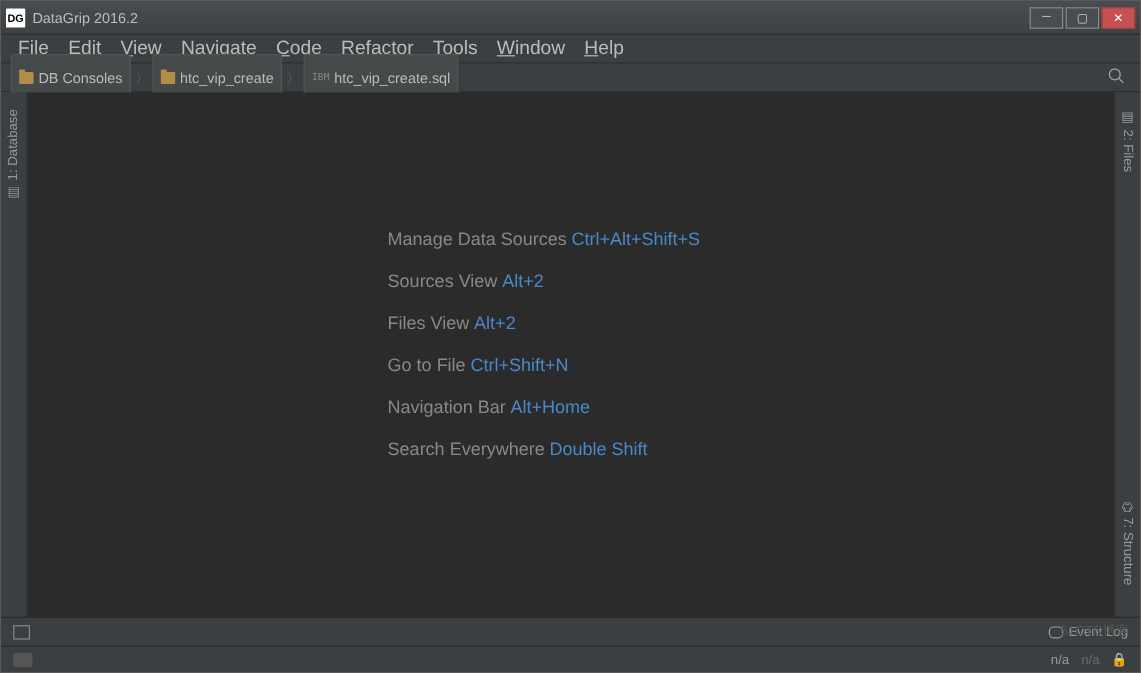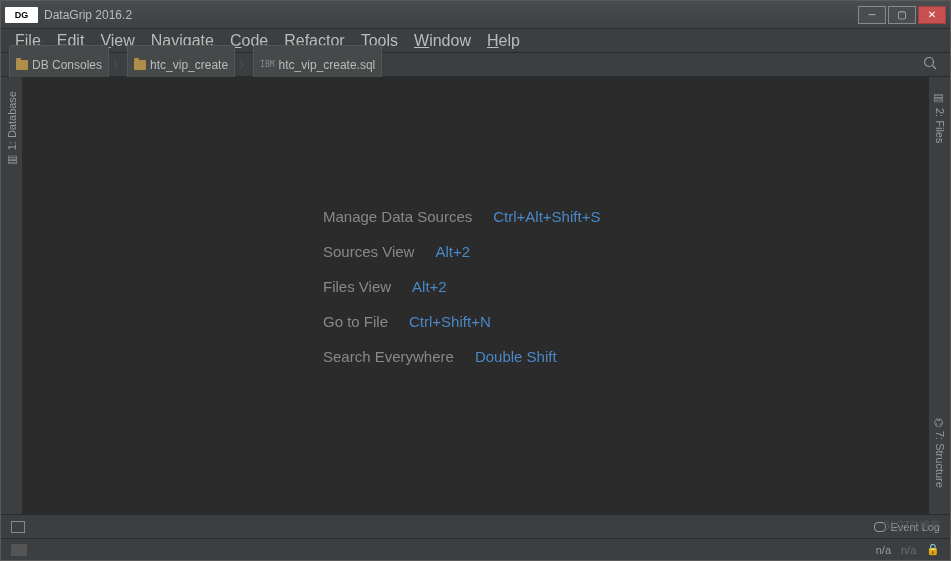--- a/index.html
+++ b/index.html
@@ -1,21 +1,21 @@
 <!DOCTYPE html>
 <html><head>
   <meta charset="utf-8">
   <style>
     * { margin: 0; padding: 0; box-sizing: border-box; font-family: "Segoe UI", Tahoma, sans-serif; }
     body { background: #555; width: 951px; height: 561px; overflow: hidden; }
     
     .window { width: 951px; height: 561px; background: #3c3f41; border: 1px solid #5a5a5a; display: flex; flex-direction: column; }
     
     .titlebar { height: 28px; background: linear-gradient(#4a4d4f, #3e4143); display: flex; align-items: center; padding: 0 4px; border-bottom: 1px solid #2b2b2b; }
-    .titlebar-icon { width: 33px; height: 16px; background: #fff; color: #000; font-size: 9px; font-weight: bold; display: flex; align-items: center; justify-content: center; margin-right: 6px; border-radius: 1px; }
+    .titlebar-icon { width: 16px; height: 16px; background: #fff; color: #000; font-size: 9px; font-weight: bold; display: flex; align-items: center; justify-content: center; margin-right: 6px; border-radius: 1px; }
     .titlebar-text { color: #bbb; font-size: 12px; flex: 1; }
     .win-buttons { display: flex; gap: 2px; }
     .win-btn { width: 28px; height: 18px; border: 1px solid #888; background: #4a4d4f; display: flex; align-items: center; justify-content: center; color: #ccc; font-size: 10px; cursor: pointer; }
     .win-btn.close { background: #c75050; border-color: #a04040; color: #fff; }
     
     .menubar { height: 24px; background: #3c3f41; display: flex; align-items: center; padding: 0 8px; gap: 4px; border-bottom: 1px solid #2b2b2b; }
     .menu-item { color: #bbb; font-size: 16px; padding: 2px 6px; cursor: pointer; }
     .menu-item .u { text-decoration: underline; }
     
     .navbar { height: 24px; background: #3c3f41; display: flex; align-items: center; padding: 0 8px; gap: 2px; border-bottom: 1px solid #2b2b2b; }
@@ -30,21 +30,21 @@
     .content-row { flex: 1; display: flex; min-height: 0; }
     
     .left-gutter { width: 22px; background: #3c3f41; border-right: 1px solid #2b2b2b; display: flex; flex-direction: column; align-items: center; padding-top: 8px; gap: 8px; }
     .gutter-tab { writing-mode: vertical-rl; transform: rotate(180deg); color: #999; font-size: 11px; cursor: pointer; padding: 6px 2px; display: flex; align-items: center; gap: 4px; }
     
     .right-gutter { width: 22px; background: #3c3f41; border-left: 1px solid #2b2b2b; display: flex; flex-direction: column; align-items: center; padding-top: 8px; }
     .right-gutter .gutter-tab { writing-mode: vertical-rl; transform: none; }
     .right-gutter .gutter-tab.bottom { margin-top: auto; margin-bottom: 20px; }
     
     .editor { flex: 1; background: #2b2b2b; position: relative; display: flex; flex-direction: column; justify-content: center; padding-left: 300px; }
-    .hint-row { display: flex; align-items: baseline; gap: 21px; margin-bottom: 18px; font-size: 15px; text-align: right; }
+    .hint-row { display: flex; align-items: baseline; gap: 4px; margin-bottom: 18px; font-size: 15px; text-align: right; }
     .hint-label { color: #888; }
     .hint-key { color: #4a88c7; cursor: pointer; }
     
     .statusbar { height: 24px; background: #3c3f41; border-top: 1px solid #2b2b2b; display: flex; align-items: center; padding: 0 10px; gap: 10px; }
     .sb-left-icon { width: 14px; height: 12px; border: 1px solid #888; }
     .sb-spacer { flex: 1; }
     .sb-item { color: #999; font-size: 11px; display: flex; align-items: center; gap: 4px; cursor: pointer; }
     .bubble-icon { width: 12px; height: 10px; border: 1px solid #999; border-radius: 4px; position: relative; }
     .watermark { position: absolute; right: 10px; bottom: 28px; color: #555; font-size: 11px; }
   </style>
@@ -119,20 +119,24 @@
       </div>
       <div class="hint-row">
         <span class="hint-label">Files View</span>
         <span class="hint-key">Alt+2</span>
       </div>
       <div class="hint-row">
         <span class="hint-label">Go to File</span>
         <span class="hint-key">Ctrl+Shift+N</span>
       </div>
       <div class="hint-row">
+        <span class="hint-label">Navigation Bar</span>
+        <span class="hint-key">Alt+Home</span>
+      </div>
+      <div class="hint-row">
         <span class="hint-label">Search Everywhere</span>
         <span class="hint-key">Double Shift</span>
       </div>
     </div>
 
     <div class="right-gutter">
       <div class="gutter-tab">
         <span>▤</span>
         <span>2: Files</span>
       </div>

